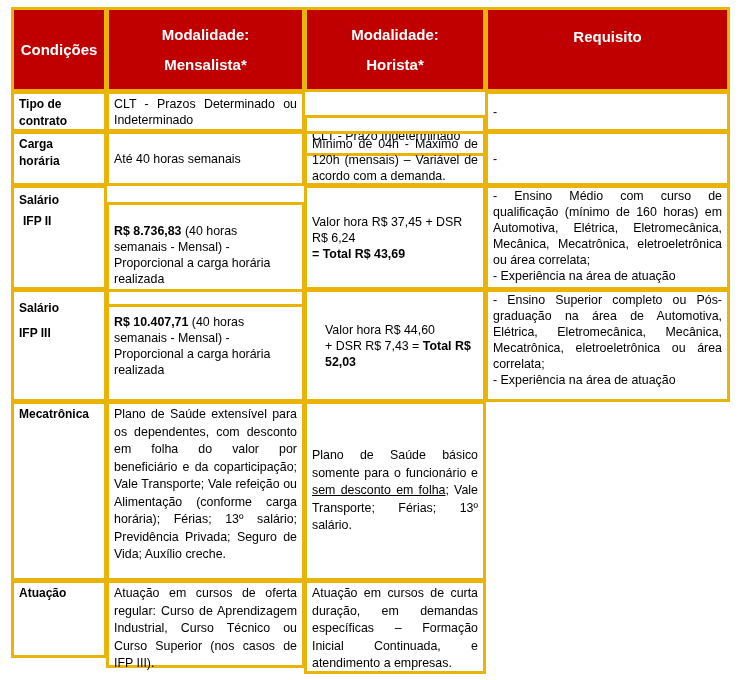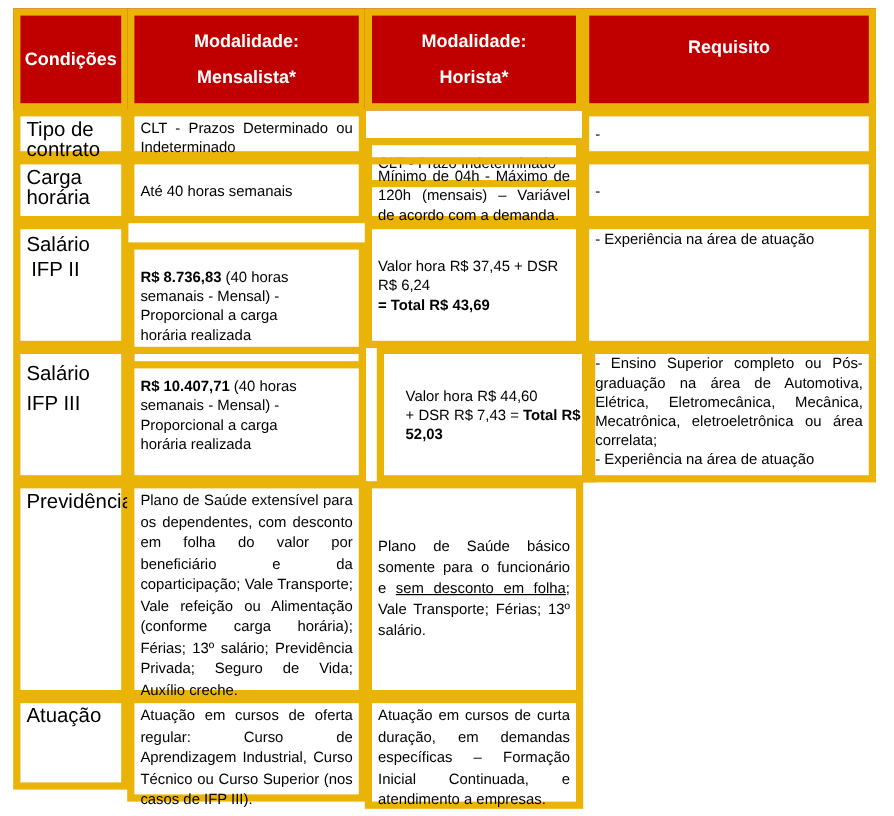--- a/index.html
+++ b/index.html
@@ -1,25 +1,25 @@
 <!DOCTYPE html>
 <html><head>
   <meta charset="utf-8">
   <style>
     html, body { margin: 0; padding: 0; background: #ffffff; }
     body { width: 745px; height: 680px; position: relative; overflow: hidden;
            font-family: "Liberation Sans", "DejaVu Sans", sans-serif; color: #000; }
     .tbl { position: absolute; left: 11px; top: 7px; }
-    .cell { position: absolute; box-sizing: border-box; border: 6px solid #eab308;
+    .cell { position: absolute; box-sizing: border-box; border: 3px solid #eab308;
             font-size: 12.4px; line-height: 16px; padding: 2px 5px; }
     .hdr { background: #C00000; color: #fff; font-weight: bold; font-size: 15px;
            line-height: 30px; text-align: center; display: flex; align-items: center;
            justify-content: center; flex-direction: column; padding: 0 4px; }
     .hdr .l { display: block; }
-    .lbl { font-weight: normal; font-size: 17px; line-height: 17px; }
+    .lbl { font-weight: bold; font-size: 12px; line-height: 17px; }
     .vc { display: flex; flex-direction: column; justify-content: center; }
     .just { text-align: justify; }
     .b { font-weight: bold; }
     .u { text-decoration: underline; }
   </style>
 </head>
 <body>
 
 <div class="tbl">
 
@@ -73,43 +73,44 @@
   <div class="cell vc" style="left:95px;top:195px;width:199px;height:105px;padding-right:30px;">
     <div>
       <span class="b">R$ 8.736,83</span><span> (40 horas semanais - Mensal) - Proporcional a carga horária realizada</span>
     </div>
   </div>
   <div class="cell vc" style="left:293px;top:178px;width:182px;height:105px;">
     <div>Valor hora R$ 37,45 + DSR R$ 6,24</div>
     <div class="b">= Total R$ 43,69</div>
   </div>
   <div class="cell just" style="left:474px;top:178px;width:245px;height:105px;padding-top:0;">
+    <div>- Ensino Médio com curso de qualificação (mínimo de 160 horas) em Automotiva, Elétrica, Eletromecânica, Mecânica, Mecatrônica, eletroeletrônica ou área correlata;</div>
     <div>- Experiência na área de atuação</div>
   </div>
 
   <div class="cell lbl" style="left:0;top:282px;width:96px;height:113px;line-height:25px;padding-top:4px;">
     <div>Salário</div>
     <div>IFP III</div>
   </div>
   <div class="cell vc" style="left:95px;top:282px;width:199px;height:113px;padding-right:30px;">
     <div>
       <span class="b">R$ 10.407,71</span><span> (40 horas semanais - Mensal) - Proporcional a carga horária realizada</span>
     </div>
   </div>
-  <div class="cell vc" style="left:303px;top:282px;width:182px;height:113px;padding-left:18px;">
+  <div class="cell vc" style="left:293px;top:282px;width:182px;height:113px;padding-left:18px;">
     <div>Valor hora R$ 44,60</div>
     <div><span>+ DSR R$ 7,43 = </span><span class="b">Total R$ 52,03</span></div>
   </div>
   <div class="cell just" style="left:474px;top:282px;width:245px;height:113px;padding-top:0;">
     <div>- Ensino Superior completo ou Pós-graduação na área de Automotiva, Elétrica, Eletromecânica, Mecânica, Mecatrônica, eletroeletrônica ou área correlata;</div>
     <div>- Experiência na área de atuação</div>
   </div>
 
   <div class="cell lbl" style="left:0;top:394px;width:96px;height:180px;">
-    <div>Previdência</div>
+    <div>Mecatrônica</div>
   </div>
   <div class="cell just" style="left:95px;top:394px;width:199px;height:180px;line-height:17.5px;">
     <span>Plano de Saúde extensível para os dependentes, com desconto em folha do valor por beneficiário e da coparticipação; Vale Transporte; Vale refeição ou Alimentação (conforme carga horária); Férias; 13º salário; Previdência Privada; Seguro de Vida; Auxílio creche.</span>
   </div>
   <div class="cell just vc" style="left:293px;top:394px;width:182px;height:180px;line-height:17.5px;">
     <div><span>Plano de Saúde básico somente para o funcionário e </span><span class="u">sem desconto em folha</span><span>; Vale Transporte; Férias; 13º salário.</span></div>
   </div>
 
   <div class="cell lbl" style="left:0;top:573px;width:96px;height:78px;">
     <div>Atuação</div>

